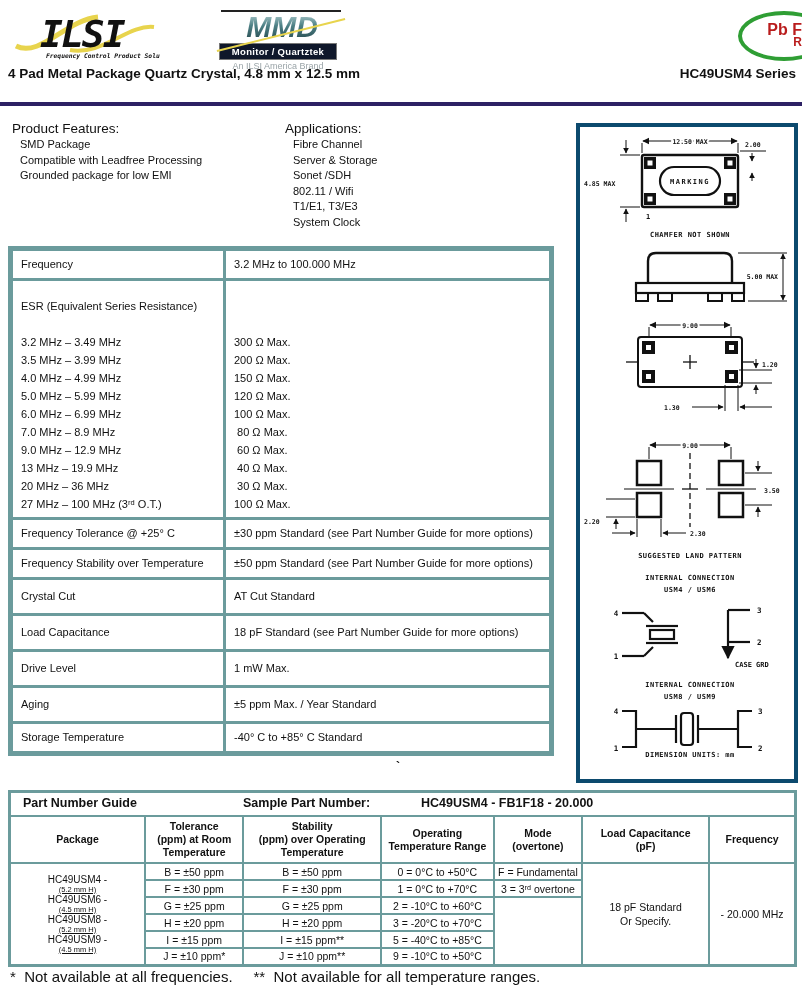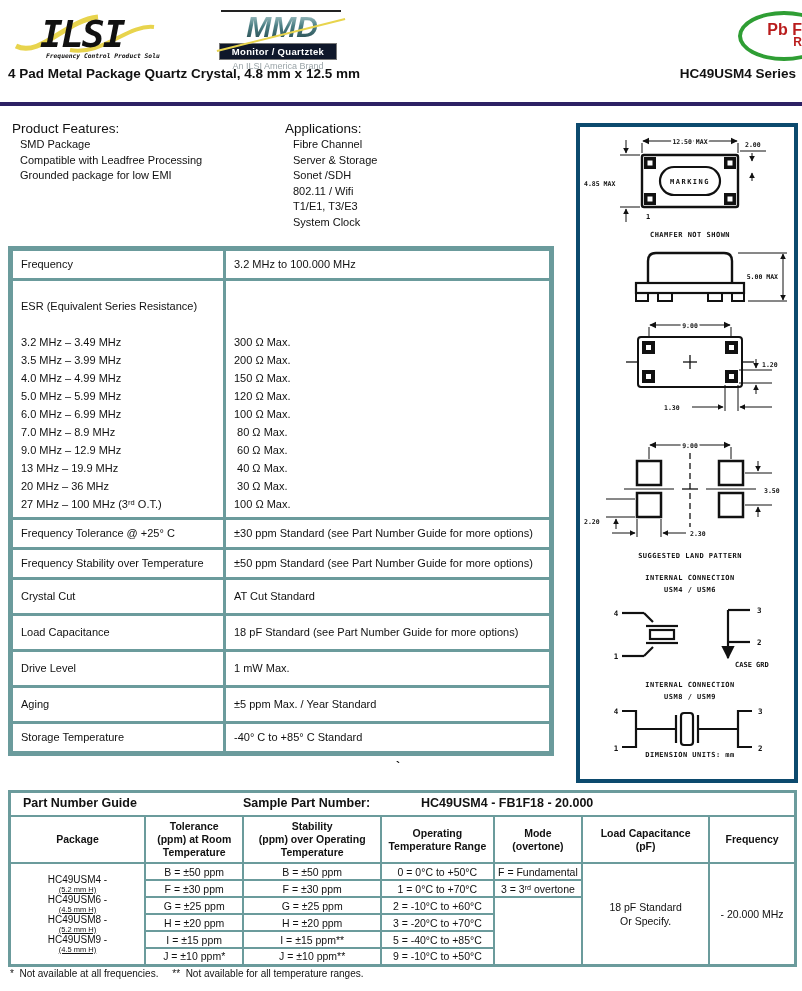--- a/index.html
+++ b/index.html
@@ -48,21 +48,21 @@
   .ghead span { position:absolute; top:3px; font-weight:bold; font-size:12.5px; white-space:nowrap; }
   .ghead .g1 { left:12px; }
   .ghead .g2 { left:232px; }
   .ghead .g3 { left:410px; }
   table.guide th { font-weight:bold; white-space:pre-line; font-size:10.5px; line-height:13px; padding:3px 2px; background:#fff; }
   table.guide td.cell { height:17px; line-height:12px; }
   td.pkg { vertical-align:middle; padding:2px 0; }
   .pkg-name { font-size:10px; line-height:11px; }
   .pkg-h { font-size:7.5px; line-height:9px;text-decoration:underline; }
   td.merged { white-space:pre-line; line-height:14px; }
-  .footnote { position:absolute; left:10px; top:968px; font-size:10px; white-space:pre-wrap; }
+  .footnote { position:absolute; left:10px; top:968px; font-size:15px; white-space:pre-wrap; }
 
   svg text { font-family:"DejaVu Sans Mono", monospace; font-weight:bold; fill:#111; }
   .ko { paint-order:stroke; stroke:#fff; stroke-width:4px; }
 </style>
 </head>
 <body>
 
 <div class="ilsi-logo">
   <svg width="150" height="56" viewBox="0 0 150 56">
     <path d="M6,40 C30,52 56,14 88,11" stroke="#e8d44d" stroke-width="5" fill="none"></path>

